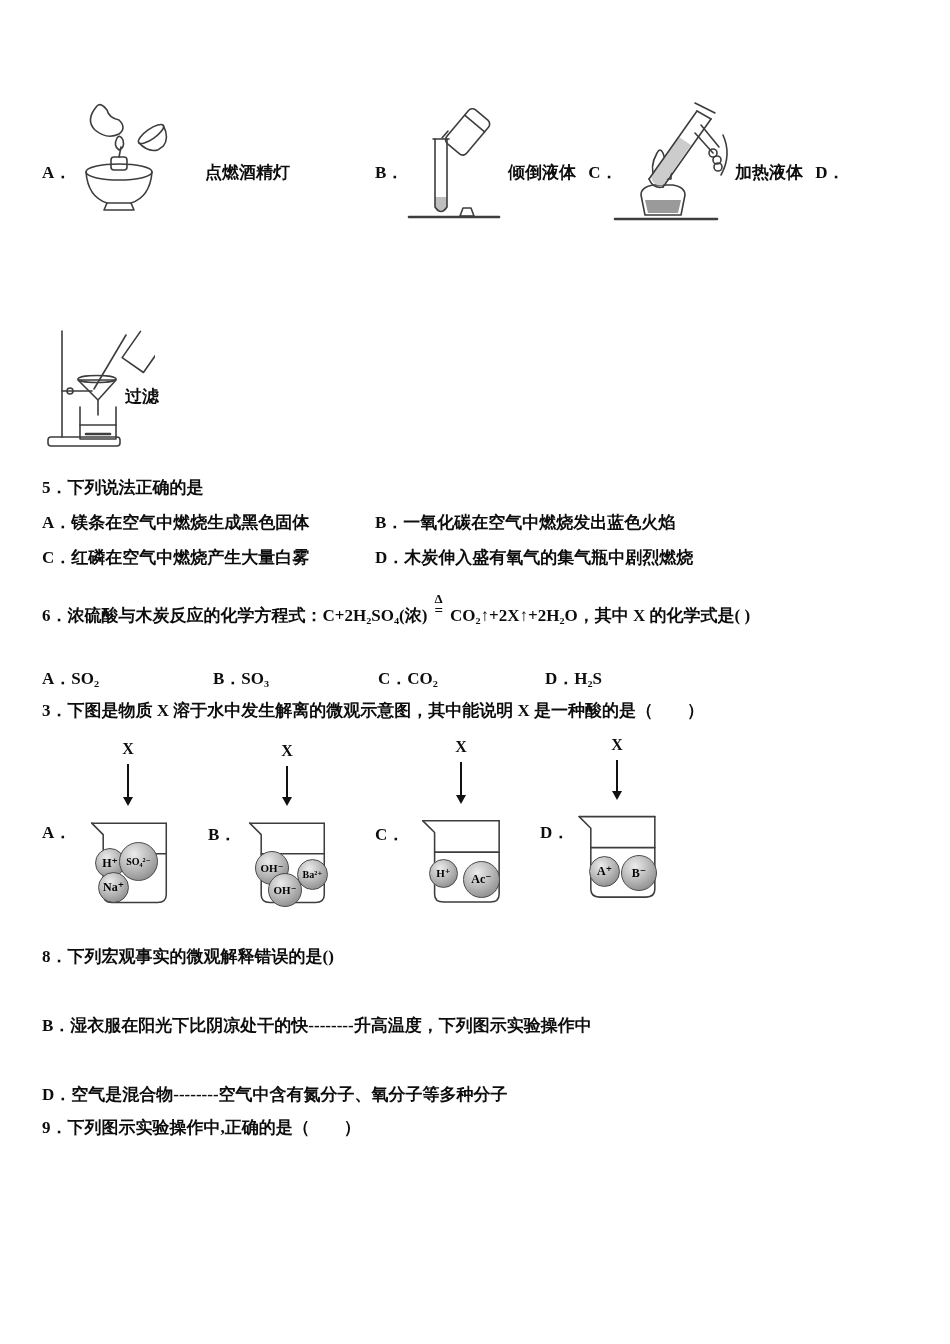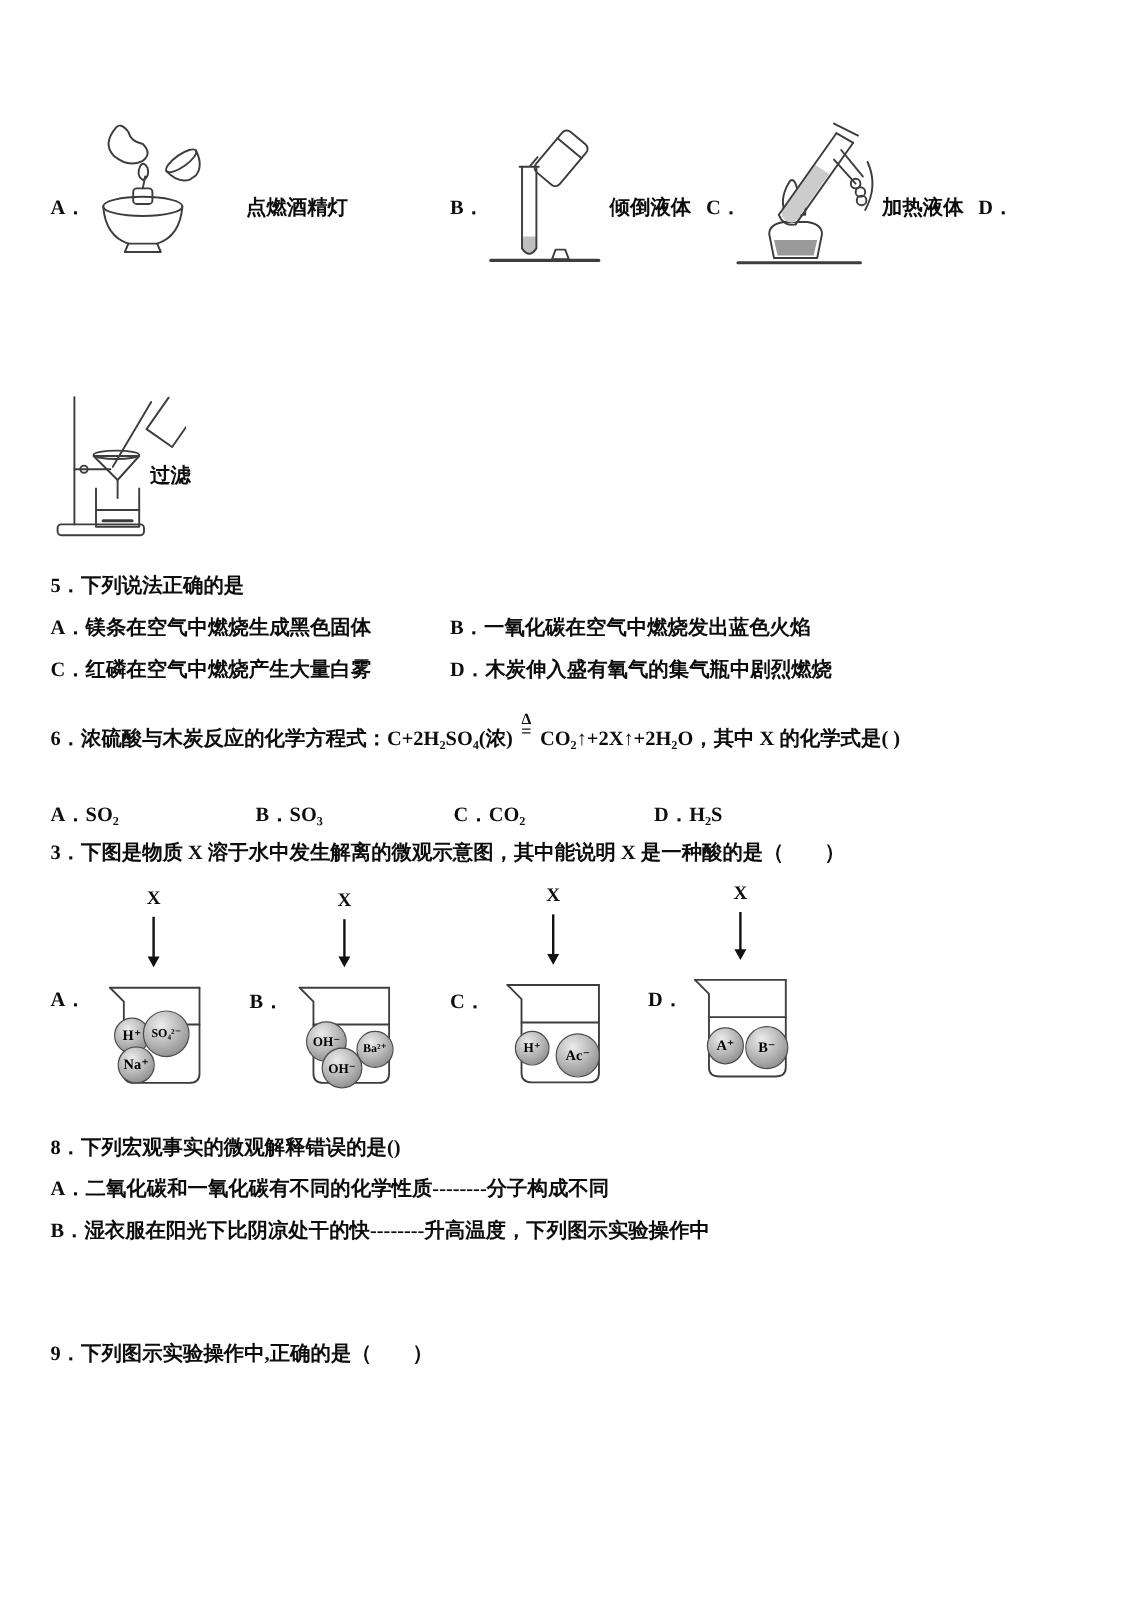--- a/index.html
+++ b/index.html
@@ -190,18 +190,18 @@
     <svg viewBox="0 0 90 100">
       <path class="sk" d="M6,13 L84,13"></path>
       <path class="sk" d="M6,13 L18,25 L18,88 Q18,96 27,96 L75,96 Q84,96 84,88 L84,13"></path>
       <line class="sk" x1="18" y1="45" x2="84" y2="45"></line>
     </svg>
   </div>
   <div class="ion" style="left:589px;top:856px;width:29px;height:29px;font-size:12px">A⁺</div>
   <div class="ion" style="left:621px;top:855px;width:34px;height:34px;font-size:12px">B⁻</div>
 
   <div class="txt" style="left:42px;top:946px">8．下列宏观事实的微观解释错误的是()</div>
-  <div class="txt" style="left:42px;top:980px">A．二氧化碳和一氧化碳有不同的化学性质--------分子构成不同</div>
   <div class="txt" style="left:42px;top:1015px">B．湿衣服在阳光下比阴凉处干的快--------升高温度，下列图示实验操作中</div>
+  <div class="txt" style="left:42px;top:1084px">D．空气是混合物--------空气中含有氮分子、氧分子等多种分子</div>
 
   <div class="txt" style="left:42px;top:1117px">9．下列图示实验操作中,正确的是（　　）</div>
 
 </div>
 
 </body></html>

